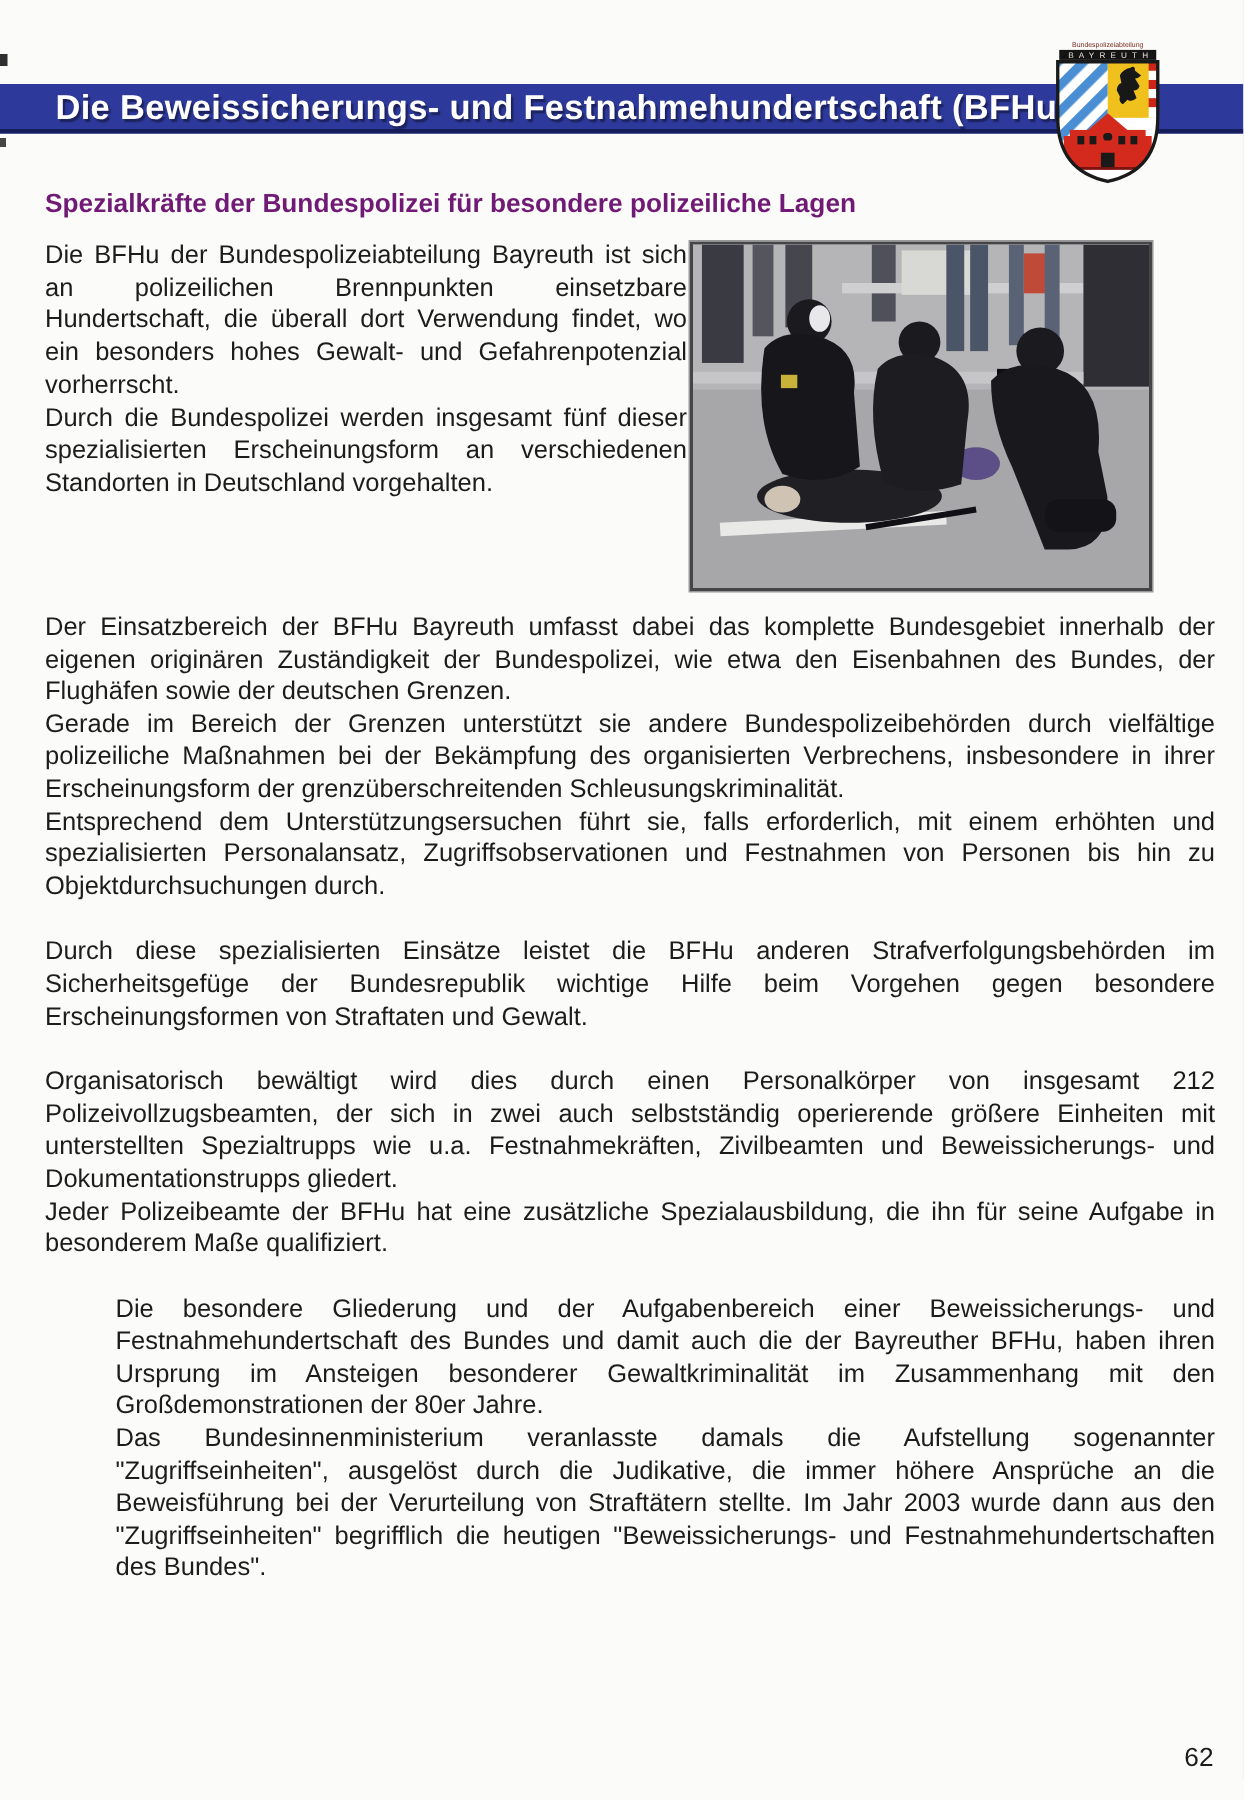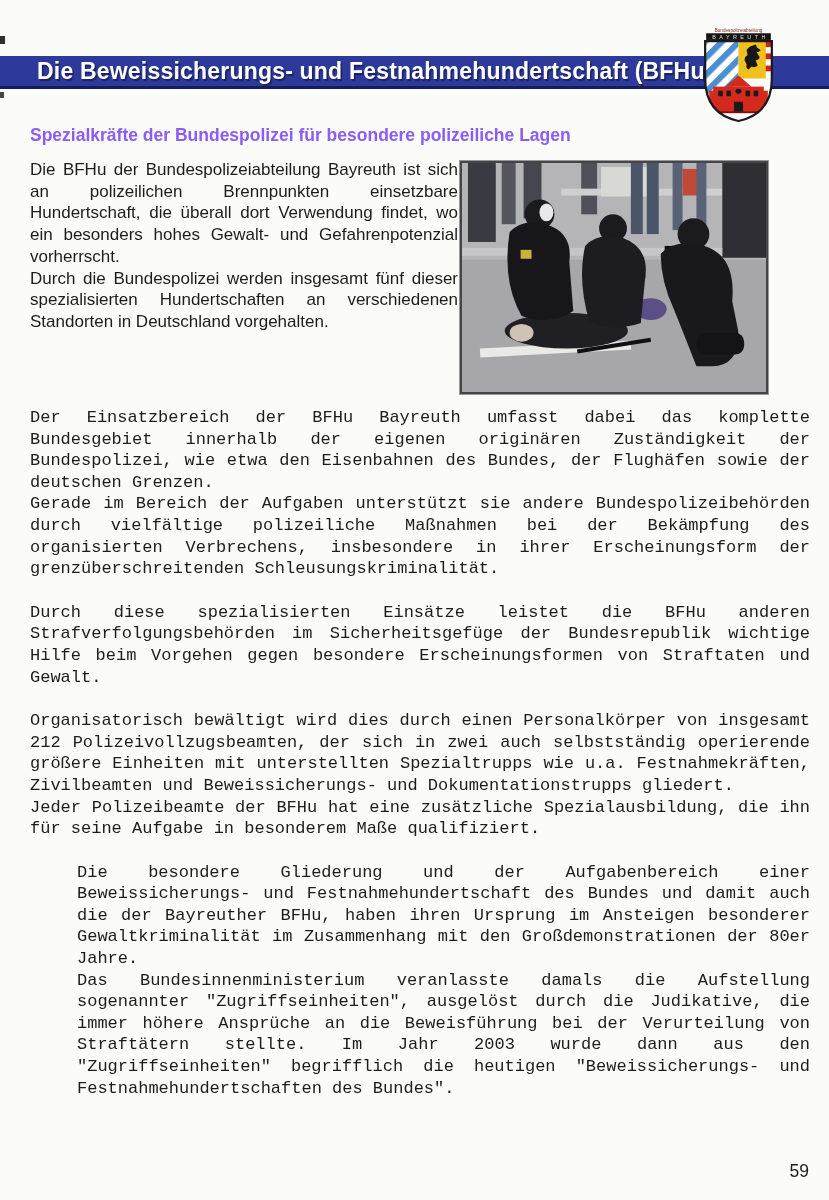--- a/index.html
+++ b/index.html
@@ -33,21 +33,21 @@
   }
 
   .emblem {
     position:absolute; left:699px; top:26px; width:79px; height:97px;
     z-index:3;
   }
   .emblem svg { width:100%; height:100%; display:block; }
 
   .subtitle {
     position:absolute; left:30px; top:125px; margin:0; width:780px;
-    font-size:17.5px; font-weight:bold; color:#8b5cf6;
+    font-size:17.5px; font-weight:bold; color:#701a75;
   }
 
   .intro-text {
     position:absolute; left:30px; top:159px; width:428px;
     font-size:17px; line-height:21.7px;
     text-align:justify;
   }
   .intro-text p { margin:0; }
 
   .photo {
@@ -58,21 +58,21 @@
     background:#a7a7a9;
   }
   .photo svg { width:100%; height:100%; display:block; }
 
   .body-text {
     position:absolute; left:30px; top:407px; width:780px;
     font-size:17px; line-height:21.6px;
     text-align:justify;
   }
   .body-text p { margin:0; }
-  .block { margin-bottom:22px;font-family:Liberation Mono, monospace; }
+  .block { margin-bottom:22px; }
   .block:last-child { margin-bottom:0;margin-left:47px; }
 
   .page-number {
     position:absolute; top:1161px; right:20px;
     font-size:17.5px; color:#1c1c1c;
   }
 </style>
 </head>
 <body>
 
@@ -133,21 +133,21 @@
         </g>
       </g>
       <path d="M6,15 H72 V52 Q72,87 39,94 Q6,87 6,52 Z" fill="none" stroke="#1a1a1a" stroke-width="2.2"></path>
     </svg>
   </div>
 
   <h2 class="subtitle">Spezialkräfte der Bundespolizei für besondere polizeiliche Lagen</h2>
 
   <div class="intro-text">
     <p>Die BFHu der Bundespolizeiabteilung Bayreuth ist sich an polizeilichen Brennpunkten einsetzbare Hundertschaft, die überall dort Verwendung findet, wo ein besonders hohes Gewalt- und Gefahrenpotenzial vorherrscht.</p>
-    <p>Durch die Bundespolizei werden insgesamt fünf dieser spezialisierten Hundertschaften an verschiedenen Standorten in Deutschland vorgehalten.</p>
+    <p>Durch die Bundespolizei werden insgesamt fünf dieser spezialisierten Erscheinungsform an verschiedenen Standorten in Deutschland vorgehalten.</p>
   </div>
 
   <figure class="photo">
     <svg viewBox="0 0 306 232" preserveAspectRatio="none" xmlns="http://www.w3.org/2000/svg">
       <rect width="306" height="232" fill="#a7a7a9"></rect>
       <rect width="306" height="98" fill="#b5b5b7"></rect>
 
       <rect x="6" y="0" width="28" height="80" fill="#3a3a42"></rect>
       <rect x="40" y="0" width="14" height="62" fill="#55555e"></rect>
       <rect x="62" y="0" width="18" height="56" fill="#46464e"></rect>
@@ -184,30 +184,31 @@
       <path d="M200,92 Q214,76 244,84 Q276,94 272,140 L278,170 Q280,205 252,206 L236,206 Q222,170 214,150 Q200,120 200,92 Z" fill="#18181d"></path>
       <rect x="236" y="172" width="48" height="22" rx="9" fill="#141418"></rect>
 
       <line x1="116" y1="191" x2="190" y2="179" stroke="#101014" stroke-width="4"></line>
     </svg>
   </figure>
 
   <div class="body-text">
     <div class="block">
       <p>Der Einsatzbereich der BFHu Bayreuth umfasst dabei das komplette Bundesgebiet innerhalb der eigenen originären Zuständigkeit der Bundespolizei, wie etwa den Eisenbahnen des Bundes, der Flughäfen sowie der deutschen Grenzen.</p>
-      <p>Gerade im Bereich der Aufgaben unterstützt sie andere Bundespolizeibehörden durch vielfältige polizeiliche Maßnahmen bei der Bekämpfung des organisierten Verbrechens, insbesondere in ihrer Erscheinungsform der grenzüberschreitenden Schleusungskriminalität.</p>
+      <p>Gerade im Bereich der Grenzen unterstützt sie andere Bundespolizeibehörden durch vielfältige polizeiliche Maßnahmen bei der Bekämpfung des organisierten Verbrechens, insbesondere in ihrer Erscheinungsform der grenzüberschreitenden Schleusungskriminalität.</p>
+      <p>Entsprechend dem Unterstützungsersuchen führt sie, falls erforderlich, mit einem erhöhten und spezialisierten Personalansatz, Zugriffsobservationen und Festnahmen von Personen bis hin zu Objektdurchsuchungen durch.</p>
     </div>
     <div class="block">
       <p>Durch diese spezialisierten Einsätze leistet die BFHu anderen Strafverfolgungsbehörden im Sicherheitsgefüge der Bundesrepublik wichtige Hilfe beim Vorgehen gegen besondere Erscheinungsformen von Straftaten und Gewalt.</p>
     </div>
     <div class="block">
       <p>Organisatorisch bewältigt wird dies durch einen Personalkörper von insgesamt 212 Polizeivollzugsbeamten, der sich in zwei auch selbstständig operierende größere Einheiten mit unterstellten Spezialtrupps wie u.a. Festnahmekräften, Zivilbeamten und Beweissicherungs- und Dokumentationstrupps gliedert.</p>
       <p>Jeder Polizeibeamte der BFHu hat eine zusätzliche Spezialausbildung, die ihn für seine Aufgabe in besonderem Maße qualifiziert.</p>
     </div>
     <div class="block">
       <p>Die besondere Gliederung und der Aufgabenbereich einer Beweissicherungs- und Festnahmehundertschaft des Bundes und damit auch die der Bayreuther BFHu, haben ihren Ursprung im Ansteigen besonderer Gewaltkriminalität im Zusammenhang mit den Großdemonstrationen der 80er Jahre.</p>
       <p>Das Bundesinnenministerium veranlasste damals die Aufstellung sogenannter "Zugriffseinheiten", ausgelöst durch die Judikative, die immer höhere Ansprüche an die Beweisführung bei der Verurteilung von Straftätern stellte. Im Jahr 2003 wurde dann aus den "Zugriffseinheiten" begrifflich die heutigen "Beweissicherungs- und Festnahmehundertschaften des Bundes".</p>
     </div>
   </div>
 
-  <div class="page-number">59</div>
+  <div class="page-number">62</div>
 
 </div>
 
 </body></html>

